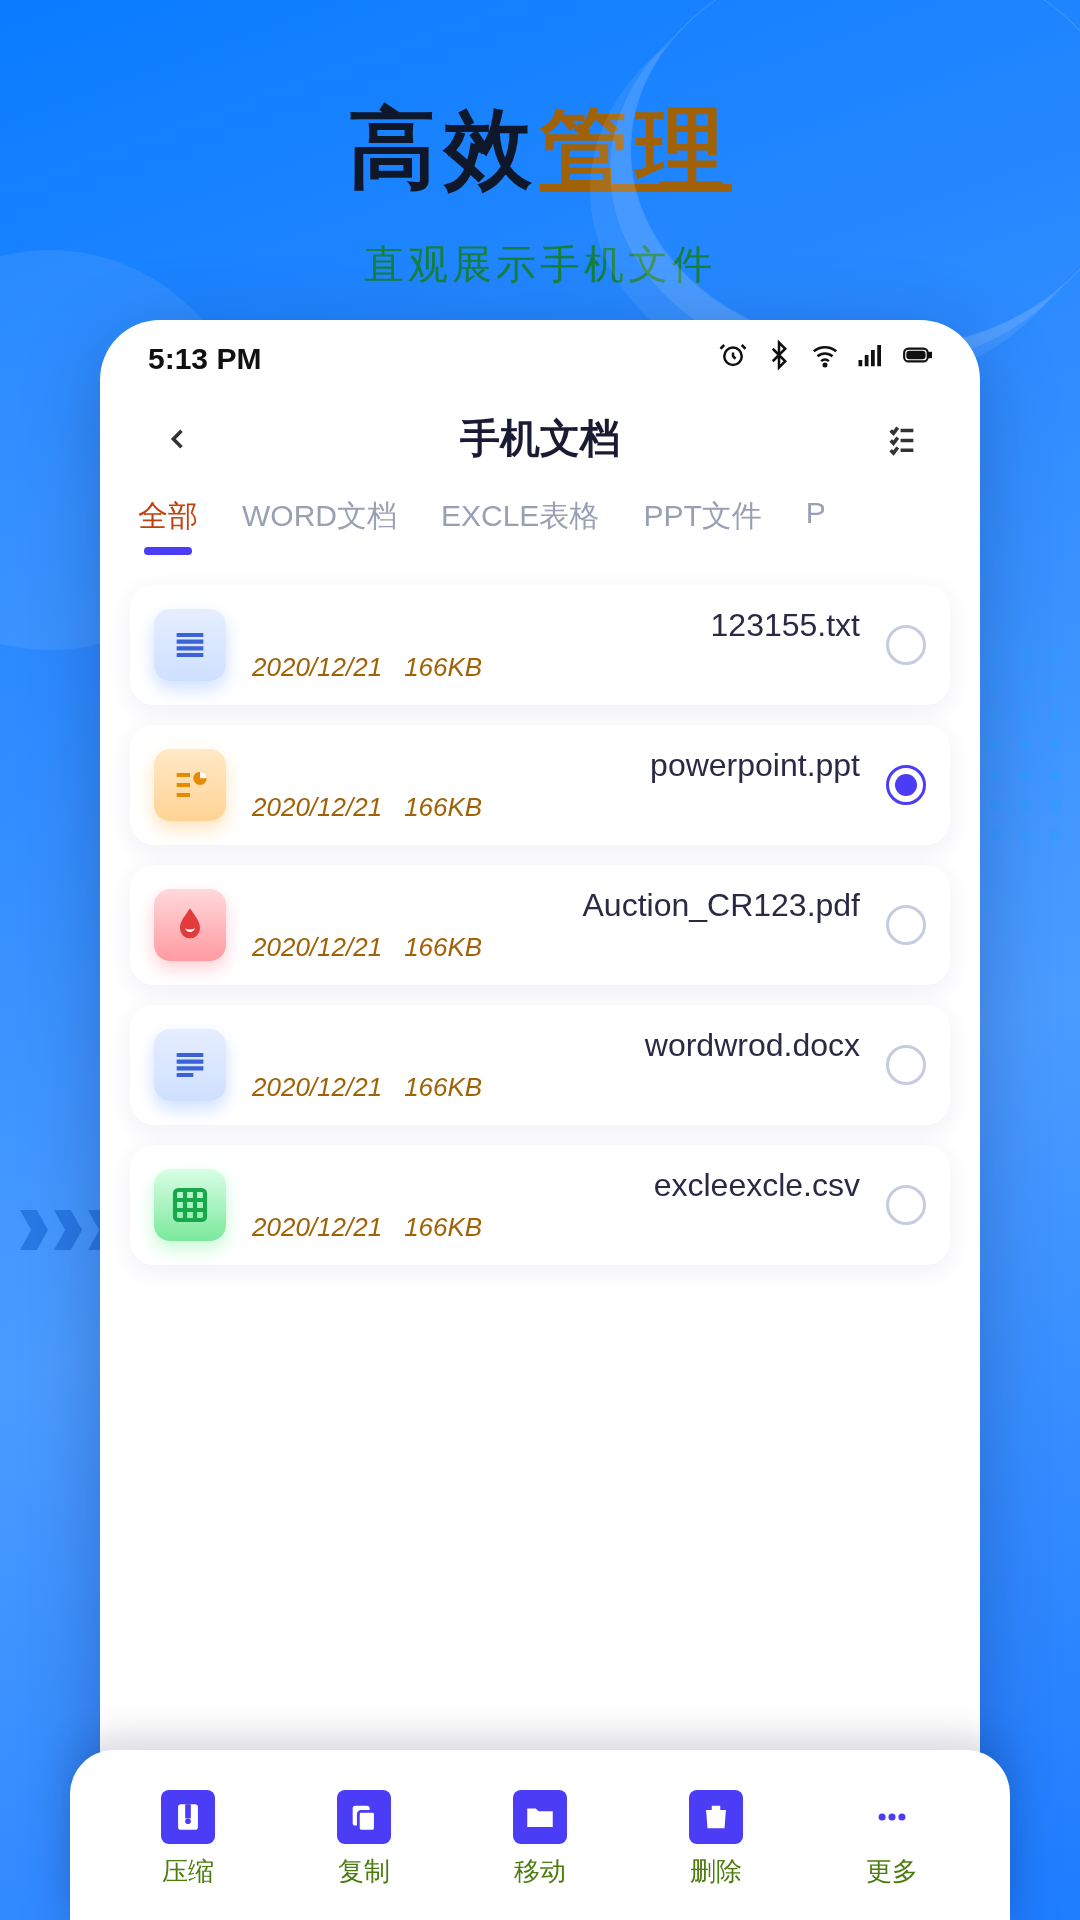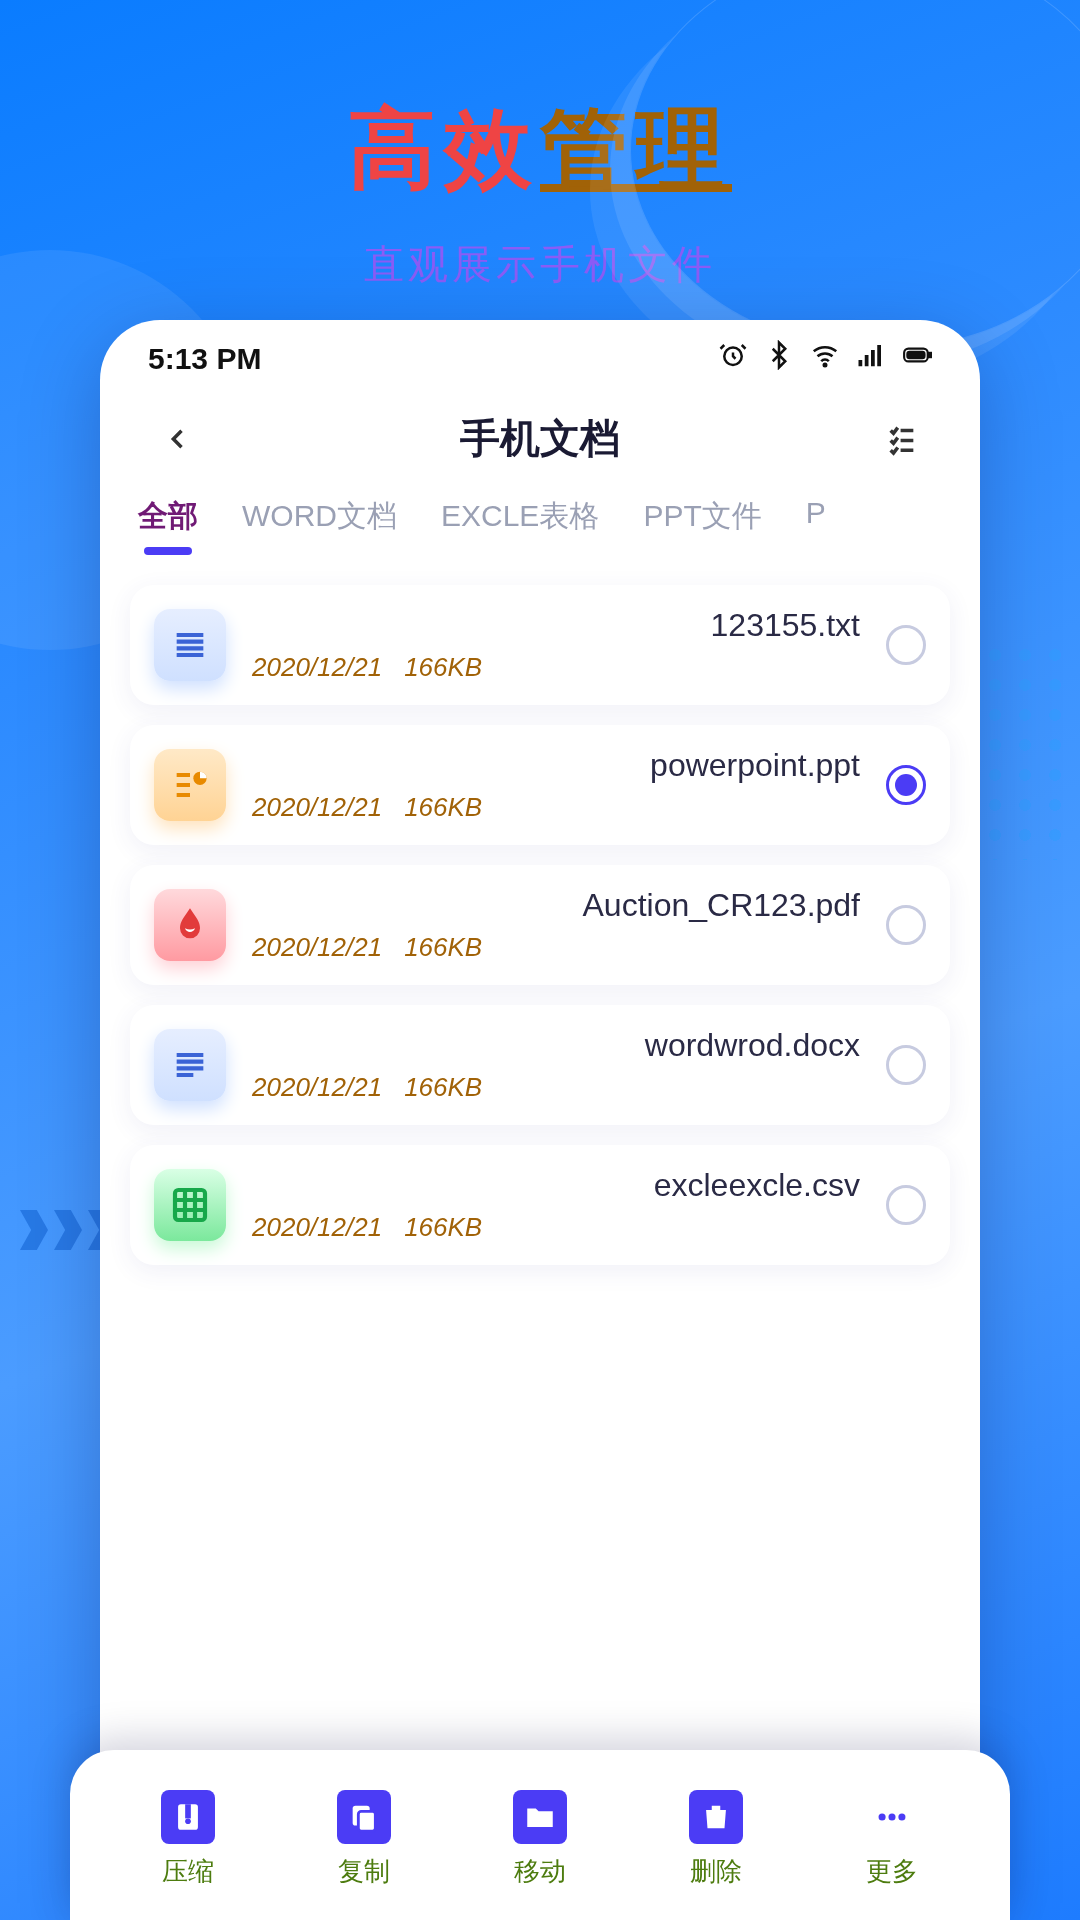--- a/index.html
+++ b/index.html
@@ -32,23 +32,23 @@
   position: absolute; left: 20px; bottom: 670px; display: flex; gap: 6px;
 }
 .bg-chevrons span {
   width: 28px; height: 40px; background: #0a5acc;
   clip-path: polygon(0 0, 60% 0, 100% 50%, 60% 100%, 0 100%, 40% 50%);
   opacity: .5;
 }
 
 .hero { text-align: center; padding-top: 90px; }
 .hero-title { font-size: 88px; font-weight: 700; letter-spacing: 8px; }
-.hero-title .p1 { color: #ef4444; }
+.hero-title .p1 { color: #0f172a; }
 .hero-title .p2 { color: #a16207; text-decoration: underline; }
-.hero-sub { color: #8b5cf6; font-size: 40px; margin-top: 28px; letter-spacing: 4px; }
+.hero-sub { color: #15803d; font-size: 40px; margin-top: 28px; letter-spacing: 4px; }
 
 .phone {
   position: absolute; left: 100px; right: 100px; top: 320px; bottom: 0;
   background: #fff; border-radius: 60px 60px 0 0;
   box-shadow: 0 20px 80px rgba(0,0,60,.25);
   overflow: hidden;
   display: flex; flex-direction: column;
 }
 
 .statusbar {
@@ -60,21 +60,21 @@
 
 .topbar {
   display: flex; align-items: center; justify-content: space-between;
   padding: 24px 56px 20px;
 }
 .topbar .title { font-size: 40px; font-weight: 700; color: #1a1a33; }
 .back, .selectall { width: 44px; height: 44px; display:flex; align-items:center; justify-content:center; }
 
 .tabs { display: flex; gap: 44px; padding: 10px 38px 18px; overflow: hidden; }
 .tab { font-size: 30px; color: #9aa0b4; white-space: nowrap; position: relative; padding-bottom: 12px; }
-.tab.active { color: #701a75; font-weight: 700; }
+.tab.active { color: #c2410c; font-weight: 400; }
 .tab.active::after {
   content: ""; position: absolute; left: 50%; transform: translateX(-50%);
   bottom: -6px; width: 48px; height: 8px; border-radius: 4px; background: #4b3cf5;
 }
 
 .list { padding: 18px 30px 0; display: flex; flex-direction: column; gap: 20px; }
 .card {
   background: #fff; border-radius: 24px; padding: 22px 24px;
   display: flex; align-items: center; gap: 26px;
   box-shadow: 0 6px 24px rgba(60,70,150,.08);

